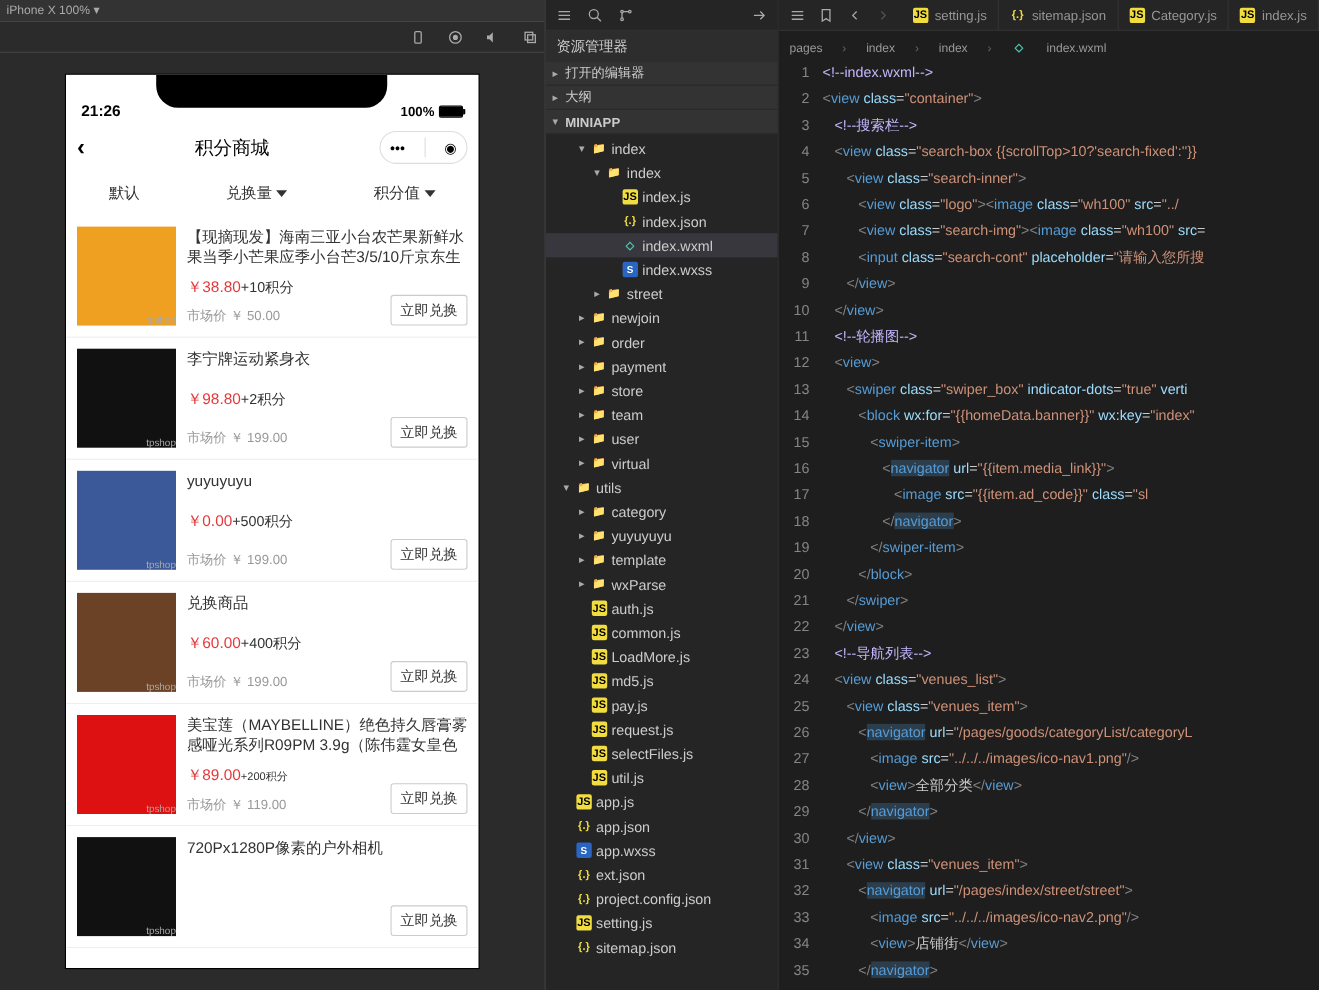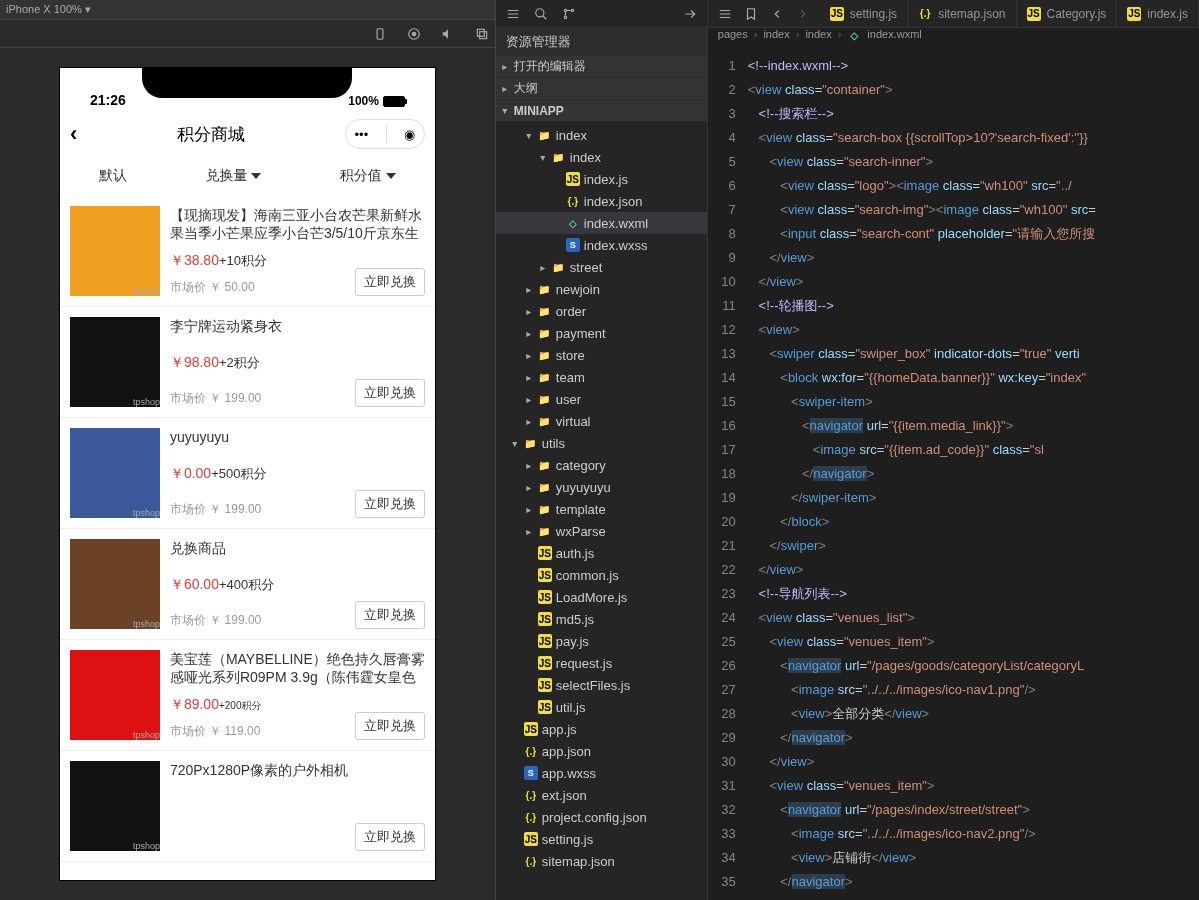--- a/index.html
+++ b/index.html
@@ -6,21 +6,21 @@
 body{background:#1e1e1e;color:#ccc;display:flex;height:900px;width:1199px;overflow:hidden;font-size:13px}
 
 .preview{width:495px;background:#2b2b2b;display:flex;flex-direction:column}
 .dev-bar{height:20px;background:#333;border-bottom:1px solid #444;display:flex;align-items:center;padding:0 6px;font-size:11px;color:#aaa}
 .dev-drop{color:#aaa}
 .tool-bar{height:28px;background:#2b2b2b;border-bottom:1px solid #444;display:flex;align-items:center;padding:0 6px;gap:20px;justify-content:flex-end}
 .tool-ic{width:14px;height:14px;display:inline-block}
 .phone-wrap{flex:1;display:flex;justify-content:center;padding-top:20px}
 .phone{width:375px;height:812px;background:#fff;position:relative;overflow:hidden;box-shadow:0 0 0 1px #000}
 .notch{position:absolute;top:0;left:50%;transform:translateX(-50%);width:210px;height:30px;background:#000;border-radius:0 0 20px 20px;z-index:2}
-.status{height:44px;display:flex;justify-content:space-between;align-items:flex-end;padding:0 30px 4px;font-size:14px;color:#000;font-weight:600}
+.status{height:44px;display:flex;justify-content:space-between;align-items:flex-end;padding:0 14px 4px;font-size:14px;color:#000;font-weight:600}
 .batt{display:flex;align-items:center;gap:4px;font-size:12px}
 .batt-ic{width:22px;height:11px;border:1px solid #000;border-radius:2px;position:relative}
 .batt-ic::after{content:"";position:absolute;right:-3px;top:2px;width:2px;height:5px;background:#000;border-radius:0 1px 1px 0}
 .batt-ic i{display:block;height:100%;width:100%;background:#000}
 .nav{height:44px;display:flex;align-items:center;justify-content:space-between;padding:0 10px;color:#000}
 .nav-title{flex:1;text-align:center;font-size:17px;font-weight:500}
 .back{font-size:22px;font-weight:bold}
 .capsule{width:80px;height:30px;border:1px solid #ddd;border-radius:15px;display:flex;align-items:center;justify-content:space-around}
 .tabs{height:40px;display:flex;align-items:center;justify-content:space-around;color:#333;font-size:14px}
 .tabs span{display:flex;align-items:center;gap:4px}
@@ -46,21 +46,21 @@
 .fic.fold{color:#c5c5c5}
 .fic.js{background:#f1dd3f;color:#000}
 .fic.json{color:#f1dd3f}
 .fic.wxml{color:#4ec9b0}
 .fic.wxss{background:#2965c1;color:#fff;font-size:9px}
 
 .editor{flex:1;background:#1e1e1e;display:flex;flex-direction:column}
 .ed-tabs{height:28px;background:#252526;display:flex;align-items:center;border-bottom:1px solid #333}
 .ed-act{height:28px;display:flex;align-items:center;gap:12px;padding:0 10px;color:#888}
 .etab{height:28px;display:flex;align-items:center;gap:6px;padding:0 10px;border-right:1px solid #333;color:#969696;font-size:12px;cursor:pointer}
-.crumb{height:22px;display:flex;align-items:flex-start;gap:6px;padding:0 10px;font-size:11px;color:#999}
+.crumb{height:22px;display:flex;align-items:flex-end;gap:18px;padding:0 10px;font-size:11px;color:#999}
 .crumb .sep{color:#666}
 .code{flex:1;display:flex;overflow:hidden;font-family:Consolas,monospace;font-size:13px;line-height:24px}
 .gut{width:40px;text-align:right;padding-right:12px;color:#858585;user-select:none;padding-top:4px}
 .lines{flex:1;padding-top:4px;white-space:pre;overflow:hidden}
 .ln{height:24px}
 .c-tag{color:#569cd6}
 .c-attr{color:#9cdcfe}
 .c-str{color:#ce9178}
 .c-cmt{color:#c4b5fd}
 .c-brk{color:#808080}

